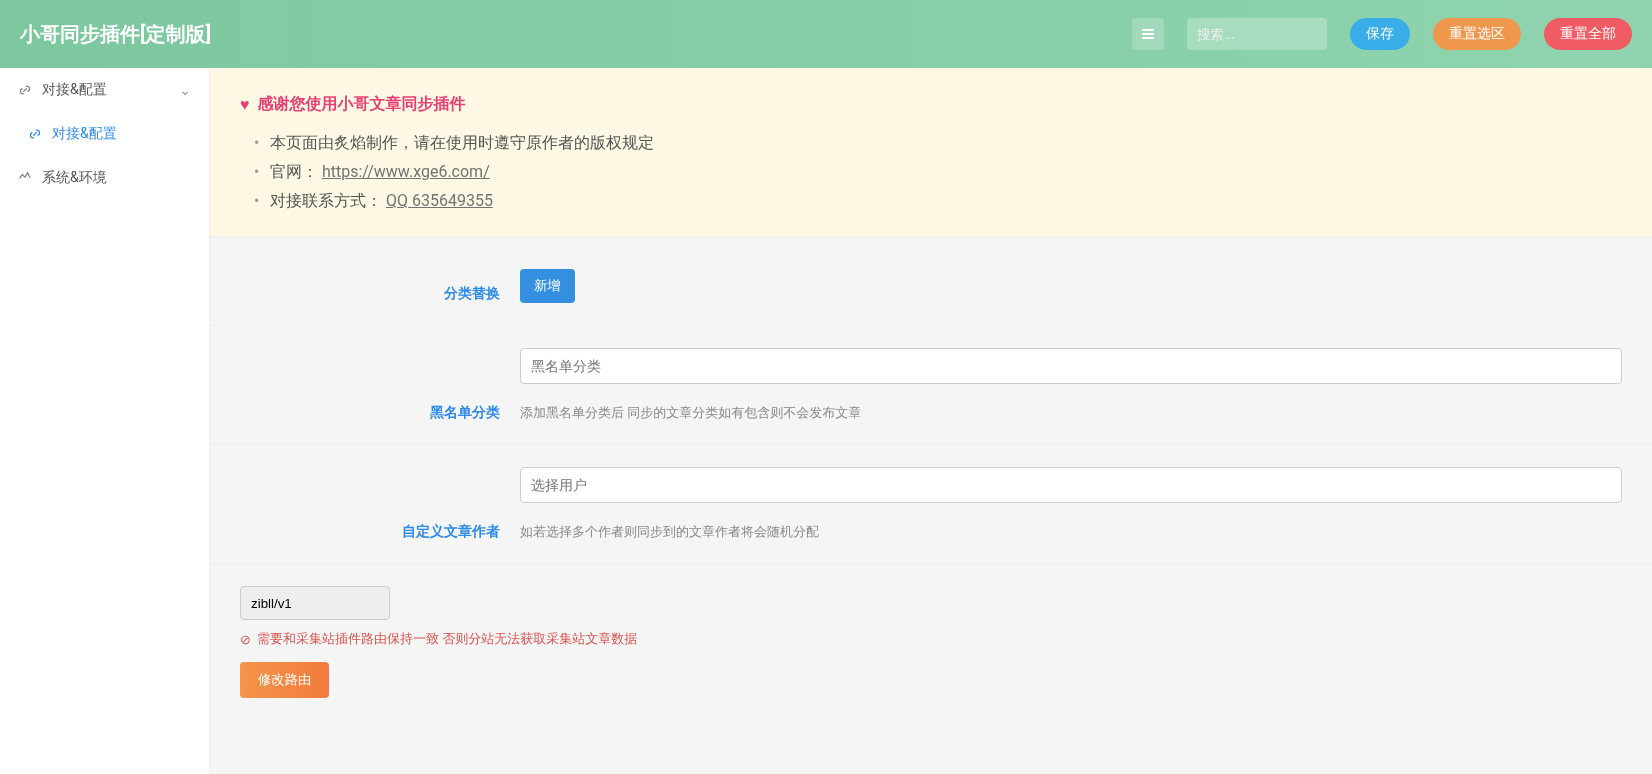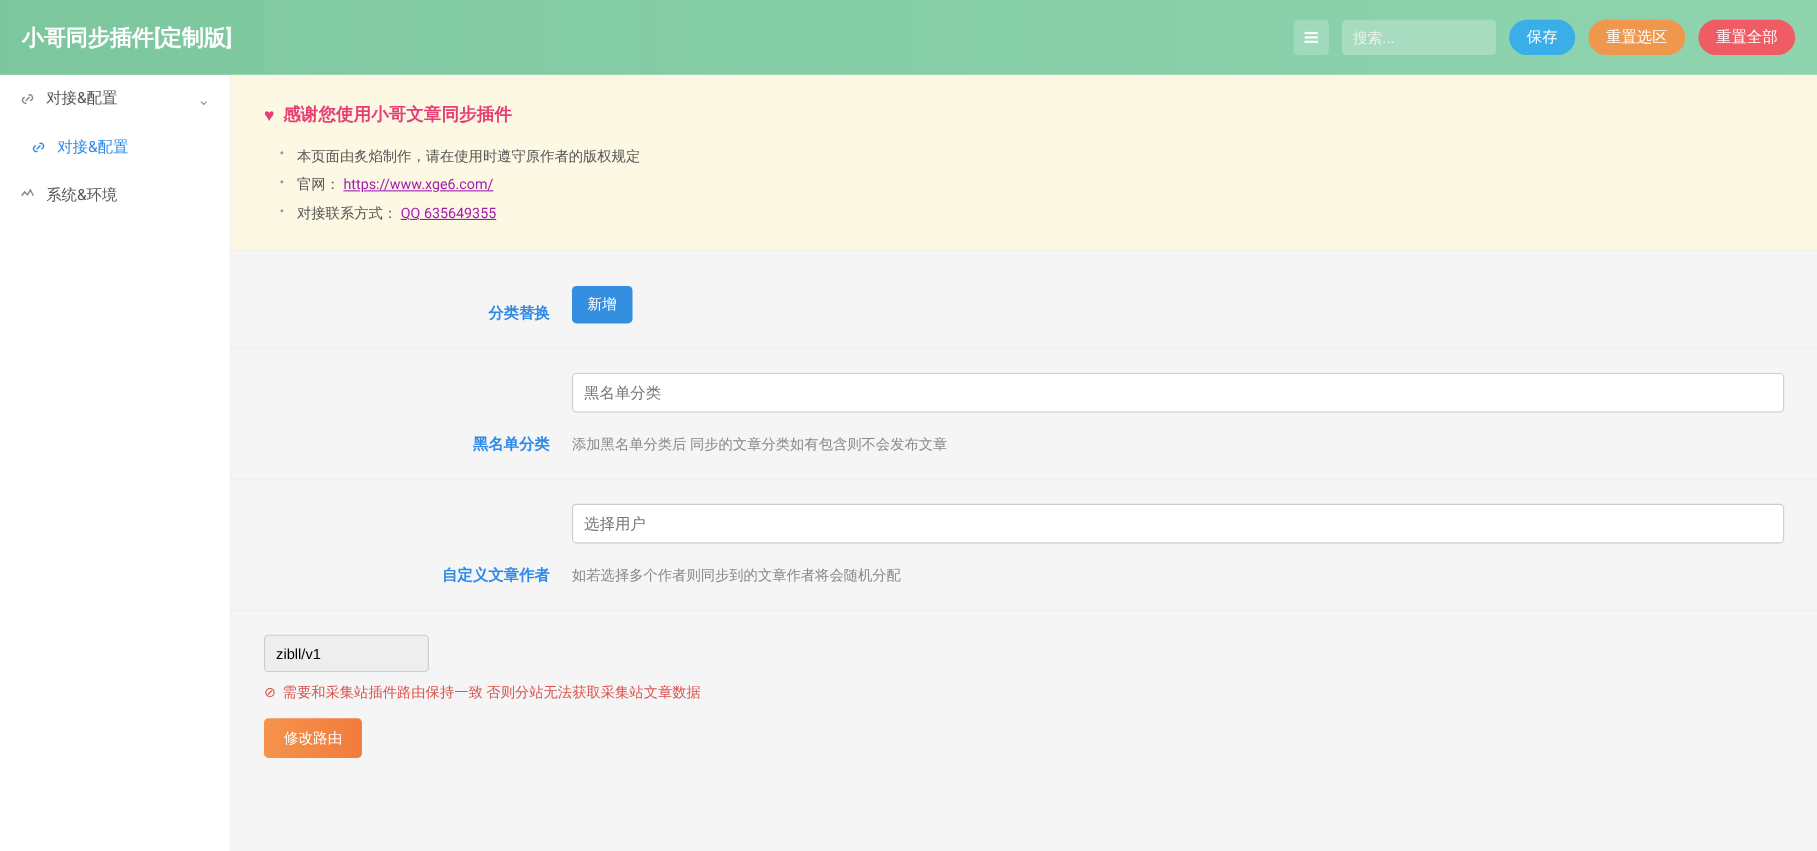--- a/index.html
+++ b/index.html
@@ -17,21 +17,21 @@
       content: "";
       position: absolute;
       left: 240px;
       top: 0;
       bottom: 0;
       width: 500px;
       background: linear-gradient(90deg, rgba(255,255,255,0.1), transparent);
       opacity: 0.3;
     }
     .app-title { color: #fff; font-size: 20px; font-weight: bold; z-index: 1; }
-    .topbar-right { margin-left: auto; display: flex; align-items: flex-end; gap: 12px; z-index: 1; }
+    .topbar-right { margin-left: auto; display: flex; align-items: flex-end; gap: 23px; z-index: 1; }
     .topbar-icon-btn {
       width: 32px; height: 32px;
       background: rgba(255,255,255,0.2);
       border-radius: 4px;
       display: flex; align-items: center; justify-content: center;
       cursor: pointer;
     }
     .search-input {
       width: 140px; height: 32px;
       background: rgba(255,255,255,0.25);
@@ -76,31 +76,31 @@
     .notice-title {
       color: #e63f75;
       font-weight: bold; font-size: 16px;
       display: flex; align-items: center; gap: 8px;
       margin-bottom: 14px;
     }
     .notice ul { list-style: none; }
     .notice li {
       color: #555;
       padding: 4px 0;
-      font-size: 13px;
+      font-size: 16px;
       position: relative;
       padding-left: 30px;
     }
     .notice li::before {
       content: "•";
       position: absolute;
       left: 14px;
       color: #999;
     }
-    .notice a { color: #a21caf; text-decoration: underline; }
+    .notice a { color: #737373; text-decoration: underline; }
     
     .form-area { padding: 10px 0; }
     .form-row {
       display: flex; align-items: flex-end;
       padding: 22px 30px;
       border-bottom: 1px solid #eee;
     }
     .form-row:last-child { border-bottom: none; }
     .form-label {
       width: 280px;

